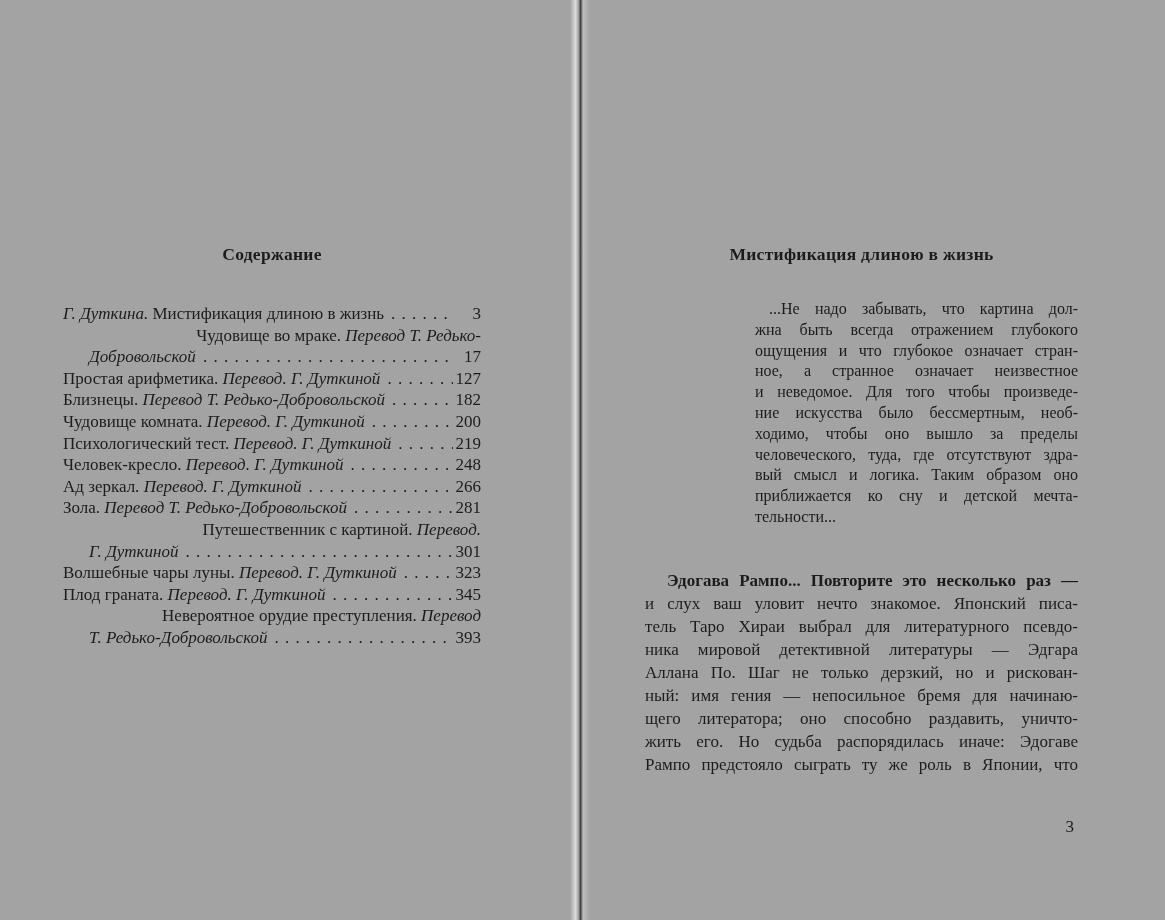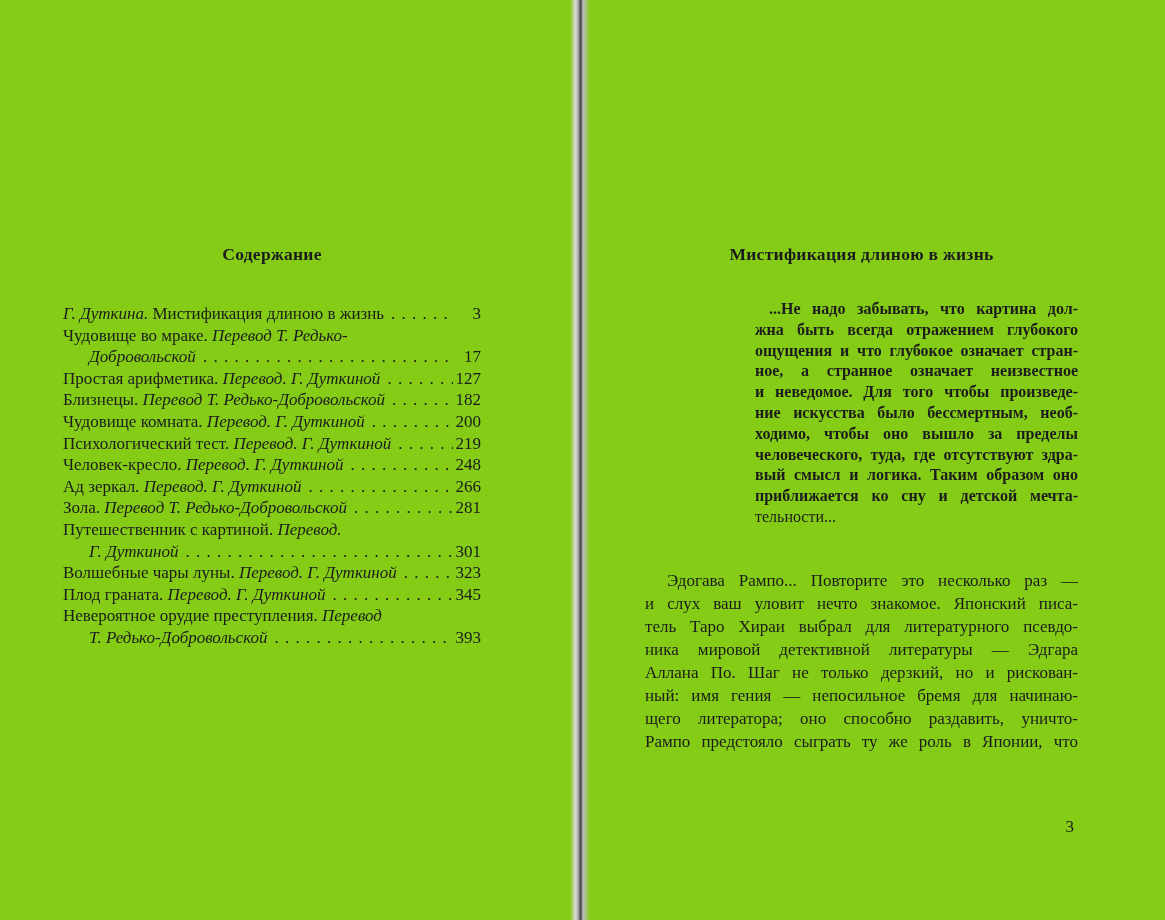--- a/index.html
+++ b/index.html
@@ -9,21 +9,21 @@
     height: 920px;
     background: #ffffff;
     overflow: hidden;
     font-family: "Liberation Serif", "DejaVu Serif", serif;
     color: #1c1c1c;
   }
   .spread {
     position: relative;
     width: 1165px;
     height: 920px;
-    background: #84cc16;
+    background: #a3a3a3;
   }
 
   
   .gutter {
     position: absolute;
     left: 570px;
     top: 0;
     width: 20px;
     height: 920px;
     background: linear-gradient(to right,
@@ -59,20 +59,21 @@
     top: 303px;
     left: 0;
     width: 418px;
     font-size: 17px;
   }
   .toc-line {
     display: flex;
     align-items: baseline;
     line-height: 21.6px;
     white-space: nowrap;
+    justify-content: flex-end;
   }
   .toc-line.indent { padding-left: 26px; }
   .toc-text { flex: 0 0 auto; }
   .leader {
     flex: 1 1 auto;
     overflow: hidden;
     white-space: nowrap;
     padding-left: 7px;
     padding-right: 5px;
     letter-spacing: 1px;
@@ -108,21 +109,20 @@
     left: 110px;
     width: 323px;
     font-size: 16px;
   }
   .epigraph .line {
     line-height: 20.8px;
   }
   .epigraph .line.just {
     text-align: justify;
     text-align-last: justify;
-    font-weight: bold;
   }
   .epigraph .line.first {
     text-indent: 14px;
   }
   .attribution {
     position: absolute;
     top: 538px;
     left: 110px;
     width: 323px;
     text-align: right;
@@ -136,20 +136,21 @@
     width: 433px;
     font-size: 17px;
   }
   .body-text .line {
     line-height: 23px;
     text-align: justify;
     text-align-last: justify;
   }
   .body-text .line.first {
     text-indent: 22px;
+    font-weight: bold;
   }
   .page-number {
     position: absolute;
     top: 817px;
     left: 0;
     width: 433px;
     text-align: right;
     padding-right: 4px;
     box-sizing: border-box;
     font-size: 17px;
@@ -259,18 +260,19 @@
         <div class="line">тельности...</div>
       </div>
     <div class="body-text" id="bodytext">
         <div class="line first">Эдогава Рампо... Повторите это несколько раз —</div>
         <div class="line">и слух ваш уловит нечто знакомое. Японский писа-</div>
         <div class="line">тель Таро Хираи выбрал для литературного псевдо-</div>
         <div class="line">ника мировой детективной литературы — Эдгара</div>
         <div class="line">Аллана По. Шаг не только дерзкий, но и рискован-</div>
         <div class="line">ный: имя гения — непосильное бремя для начинаю-</div>
         <div class="line">щего литератора; оно способно раздавить, уничто-</div>
+        <div class="line">жить его. Но судьба распорядилась иначе: Эдогаве</div>
         <div class="line">Рампо предстояло сыграть ту же роль в Японии, что</div>
       </div>
     <div class="page-number">3</div>
   </div>
 
 </div>
 
 </body></html>

